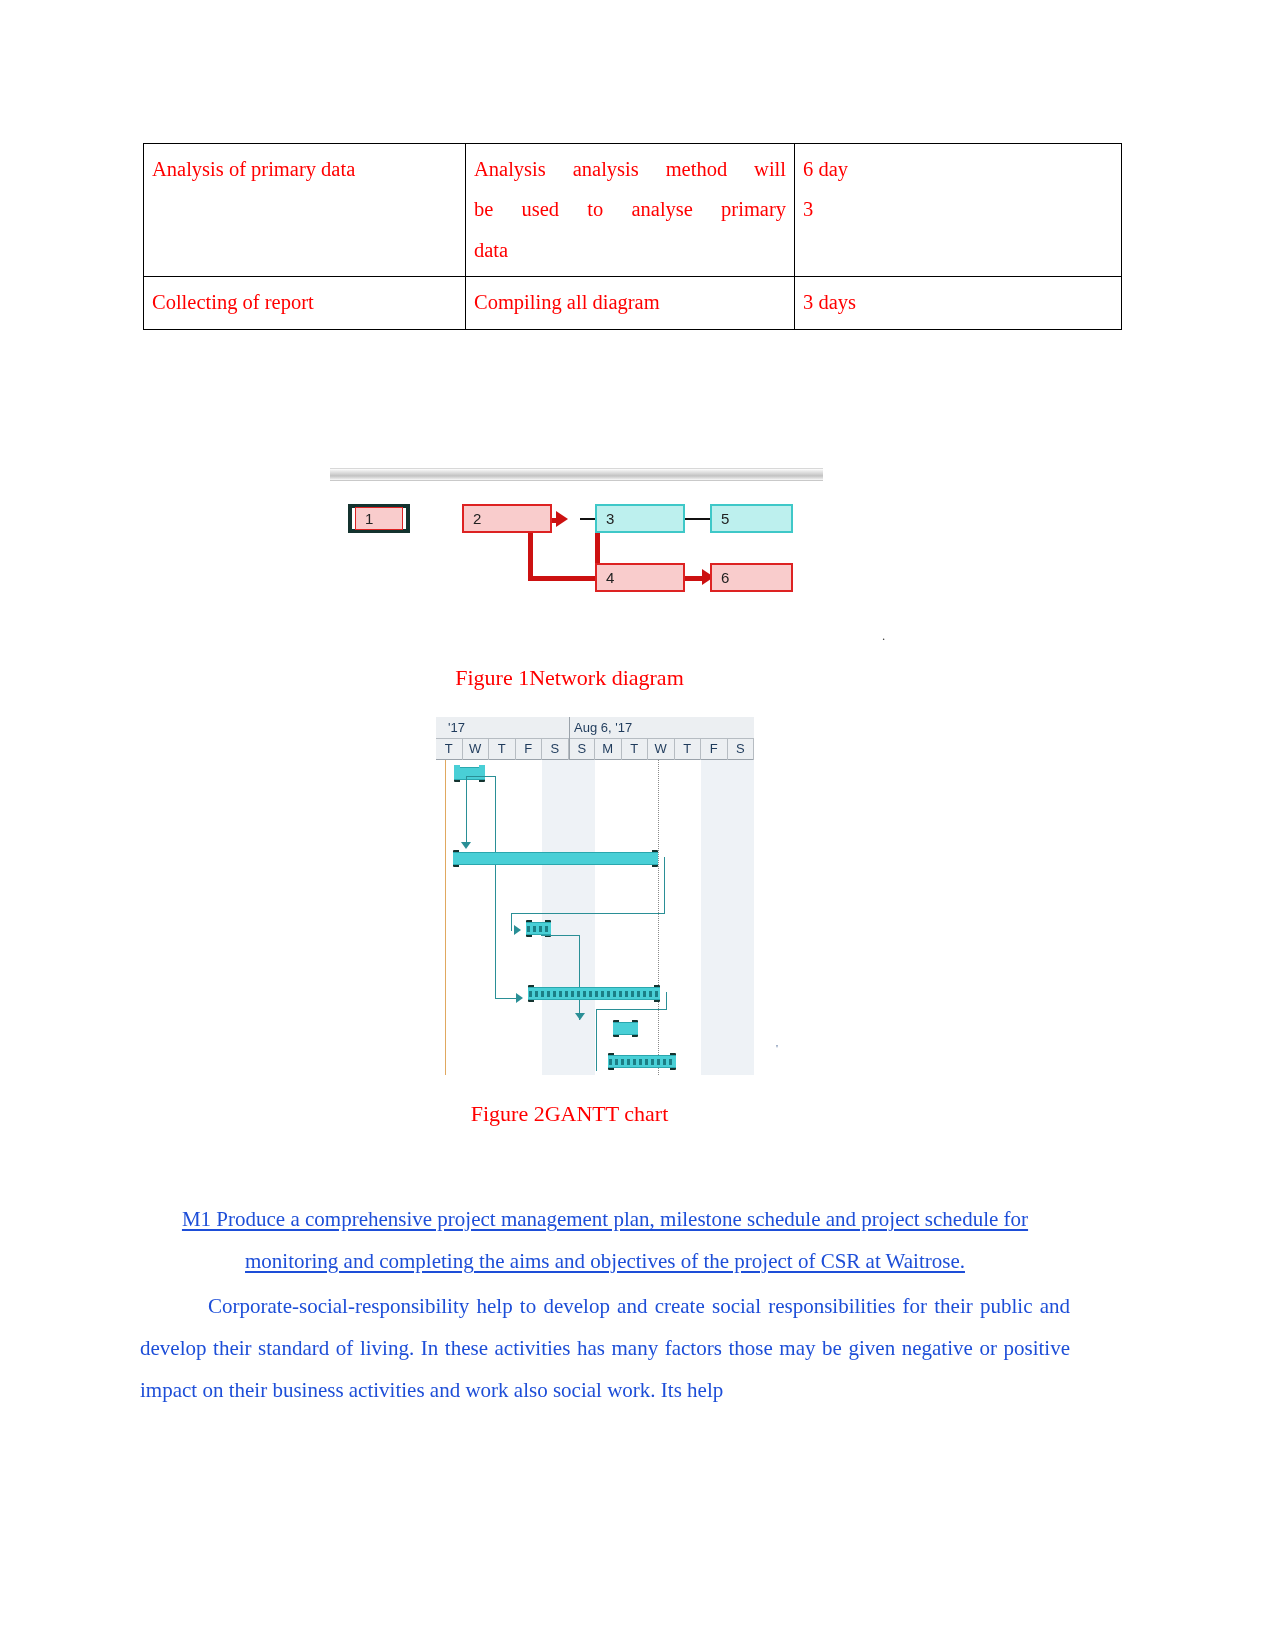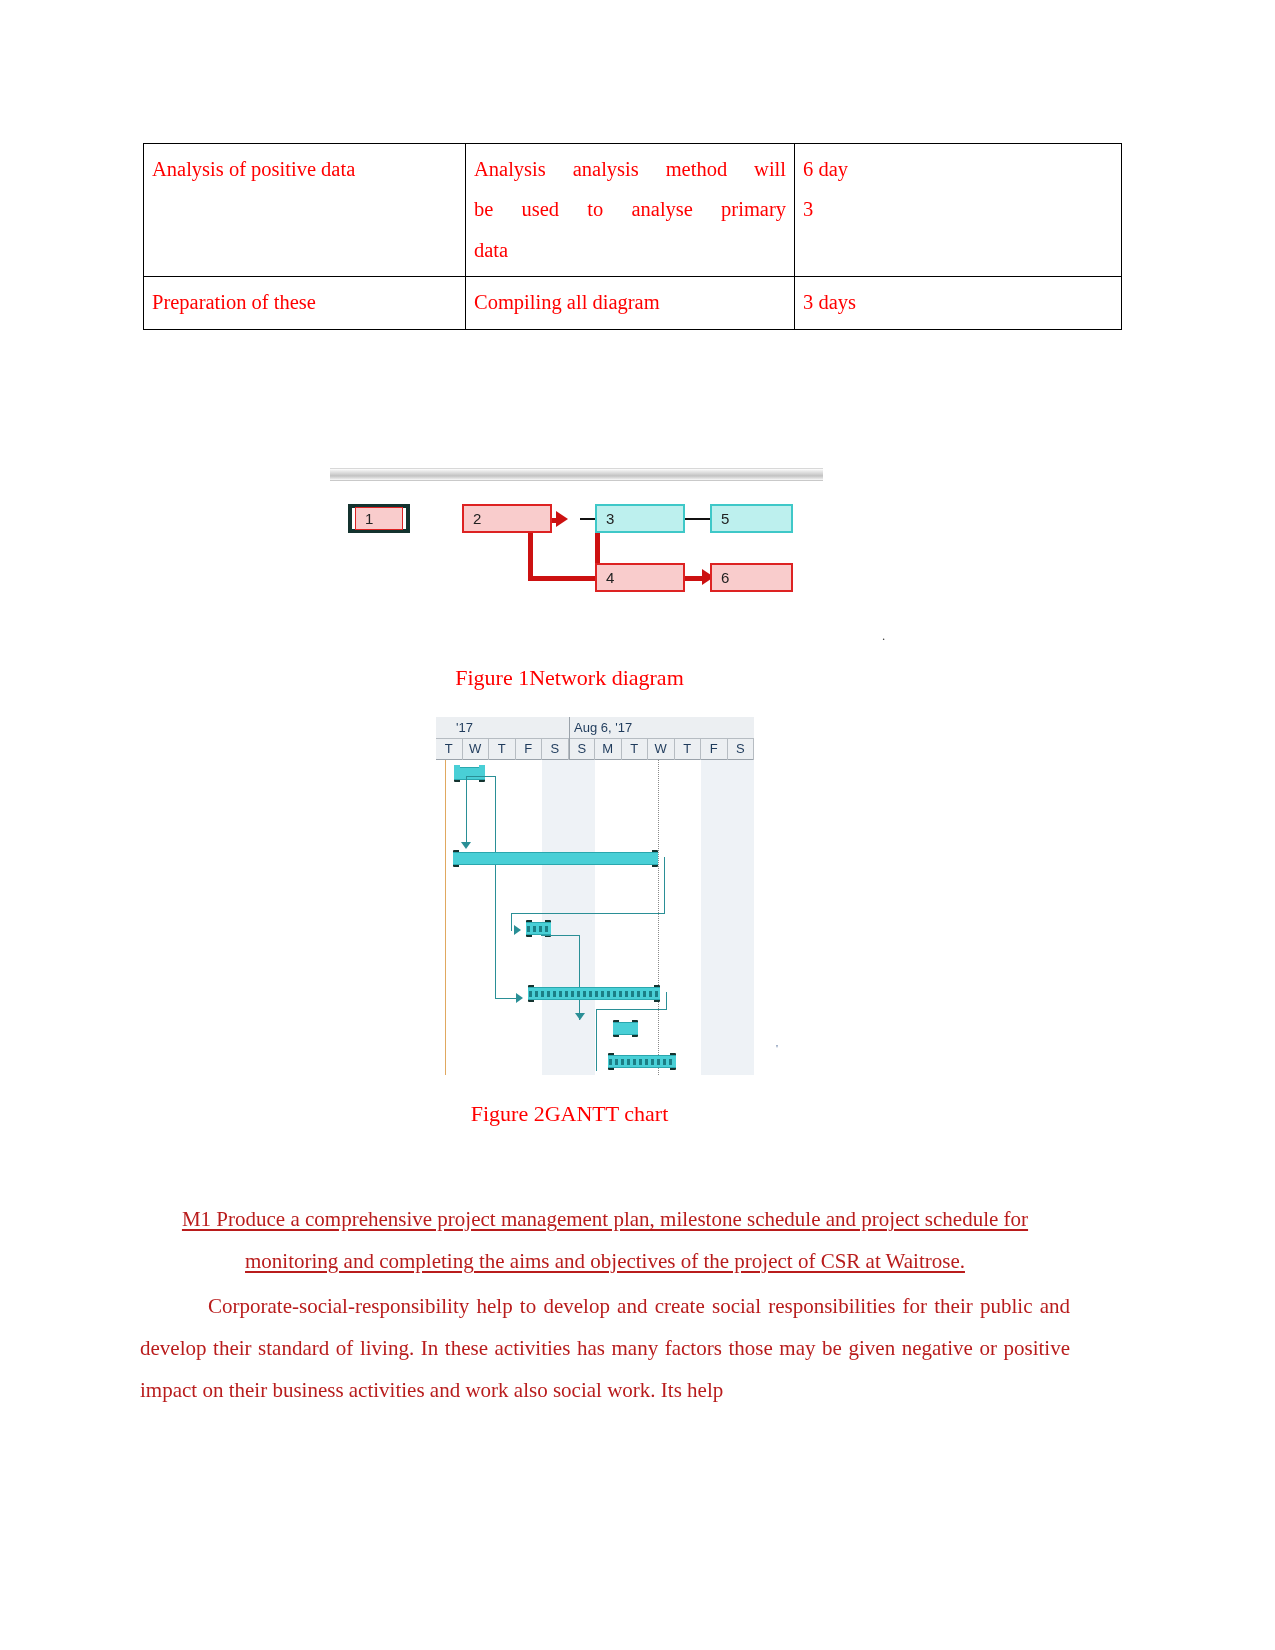--- a/index.html
+++ b/index.html
@@ -243,21 +243,21 @@
   }
 
   
   .body-text {
     position: absolute;
     left: 140px;
     width: 930px;
     font-family: "Liberation Serif", "DejaVu Serif", serif;
     font-size: 21px;
     line-height: 2.0;
-    color: #b91c1c;
+    color: #1d4ed8;
   }
   #heading-m1 {
     top: 1198px;
     text-align: center;
     text-decoration: underline;
     text-underline-offset: 3px;
   }
   #para-1 {
     top: 1285px;
     text-align: justify;
@@ -271,33 +271,33 @@
 </style>
 </head>
 <body>
 
 <div class="page">
 
   <div class="table-wrap">
     <table class="doc-table">
       <tbody>
       <tr>
-        <td class="col-a">Analysis of positive data</td>
+        <td class="col-a">Analysis of primary data</td>
         <td class="col-b">
           <div class="justify-cell">Analysis analysis method will</div>
           <div class="justify-cell">be used to analyse primary</div>
           <div class="lastline">data</div>
         </td>
         <td class="col-c">
           <div>6 day</div>
           <div>3</div>
         </td>
       </tr>
       <tr>
-        <td class="col-a">Preparation of these</td>
+        <td class="col-a">Collecting of report</td>
         <td class="col-b">Compiling all diagram</td>
         <td class="col-c">3 days</td>
       </tr>
     </tbody>
       </table>
   </div>
 
   <div class="netdiag">
 
     <div class="scrollbar-strip"></div>
@@ -347,21 +347,21 @@
     </div>
   </div>
 
   <div class="sm-dot" style="left:882px; top:628px;">.</div>
 
   <div class="fig-caption" id="fig1-caption">Figure 1Network diagram</div>
 
   <div class="gantt">
 
     <div class="gantt-head-top">
-      <div class="htcell" style="left:16px; width:133px;">'17</div>
+      <div class="htcell" style="left:8px; width:133px;">'17</div>
       <div class="htcell sep" style="left:133px; width:185px;">Aug 6, '17</div>
     </div>
 
     <div class="gantt-head-days">
       <div class="dcell" style="left:0px;">T</div>
       <div class="dcell" style="left:26.5px;">W</div>
       <div class="dcell" style="left:53px;">T</div>
       <div class="dcell" style="left:79.5px;">F</div>
       <div class="dcell" style="left:106px;">S</div>
       <div class="dcell" style="left:132.5px; border-left:1px solid #9aa2aa;">S</div>

